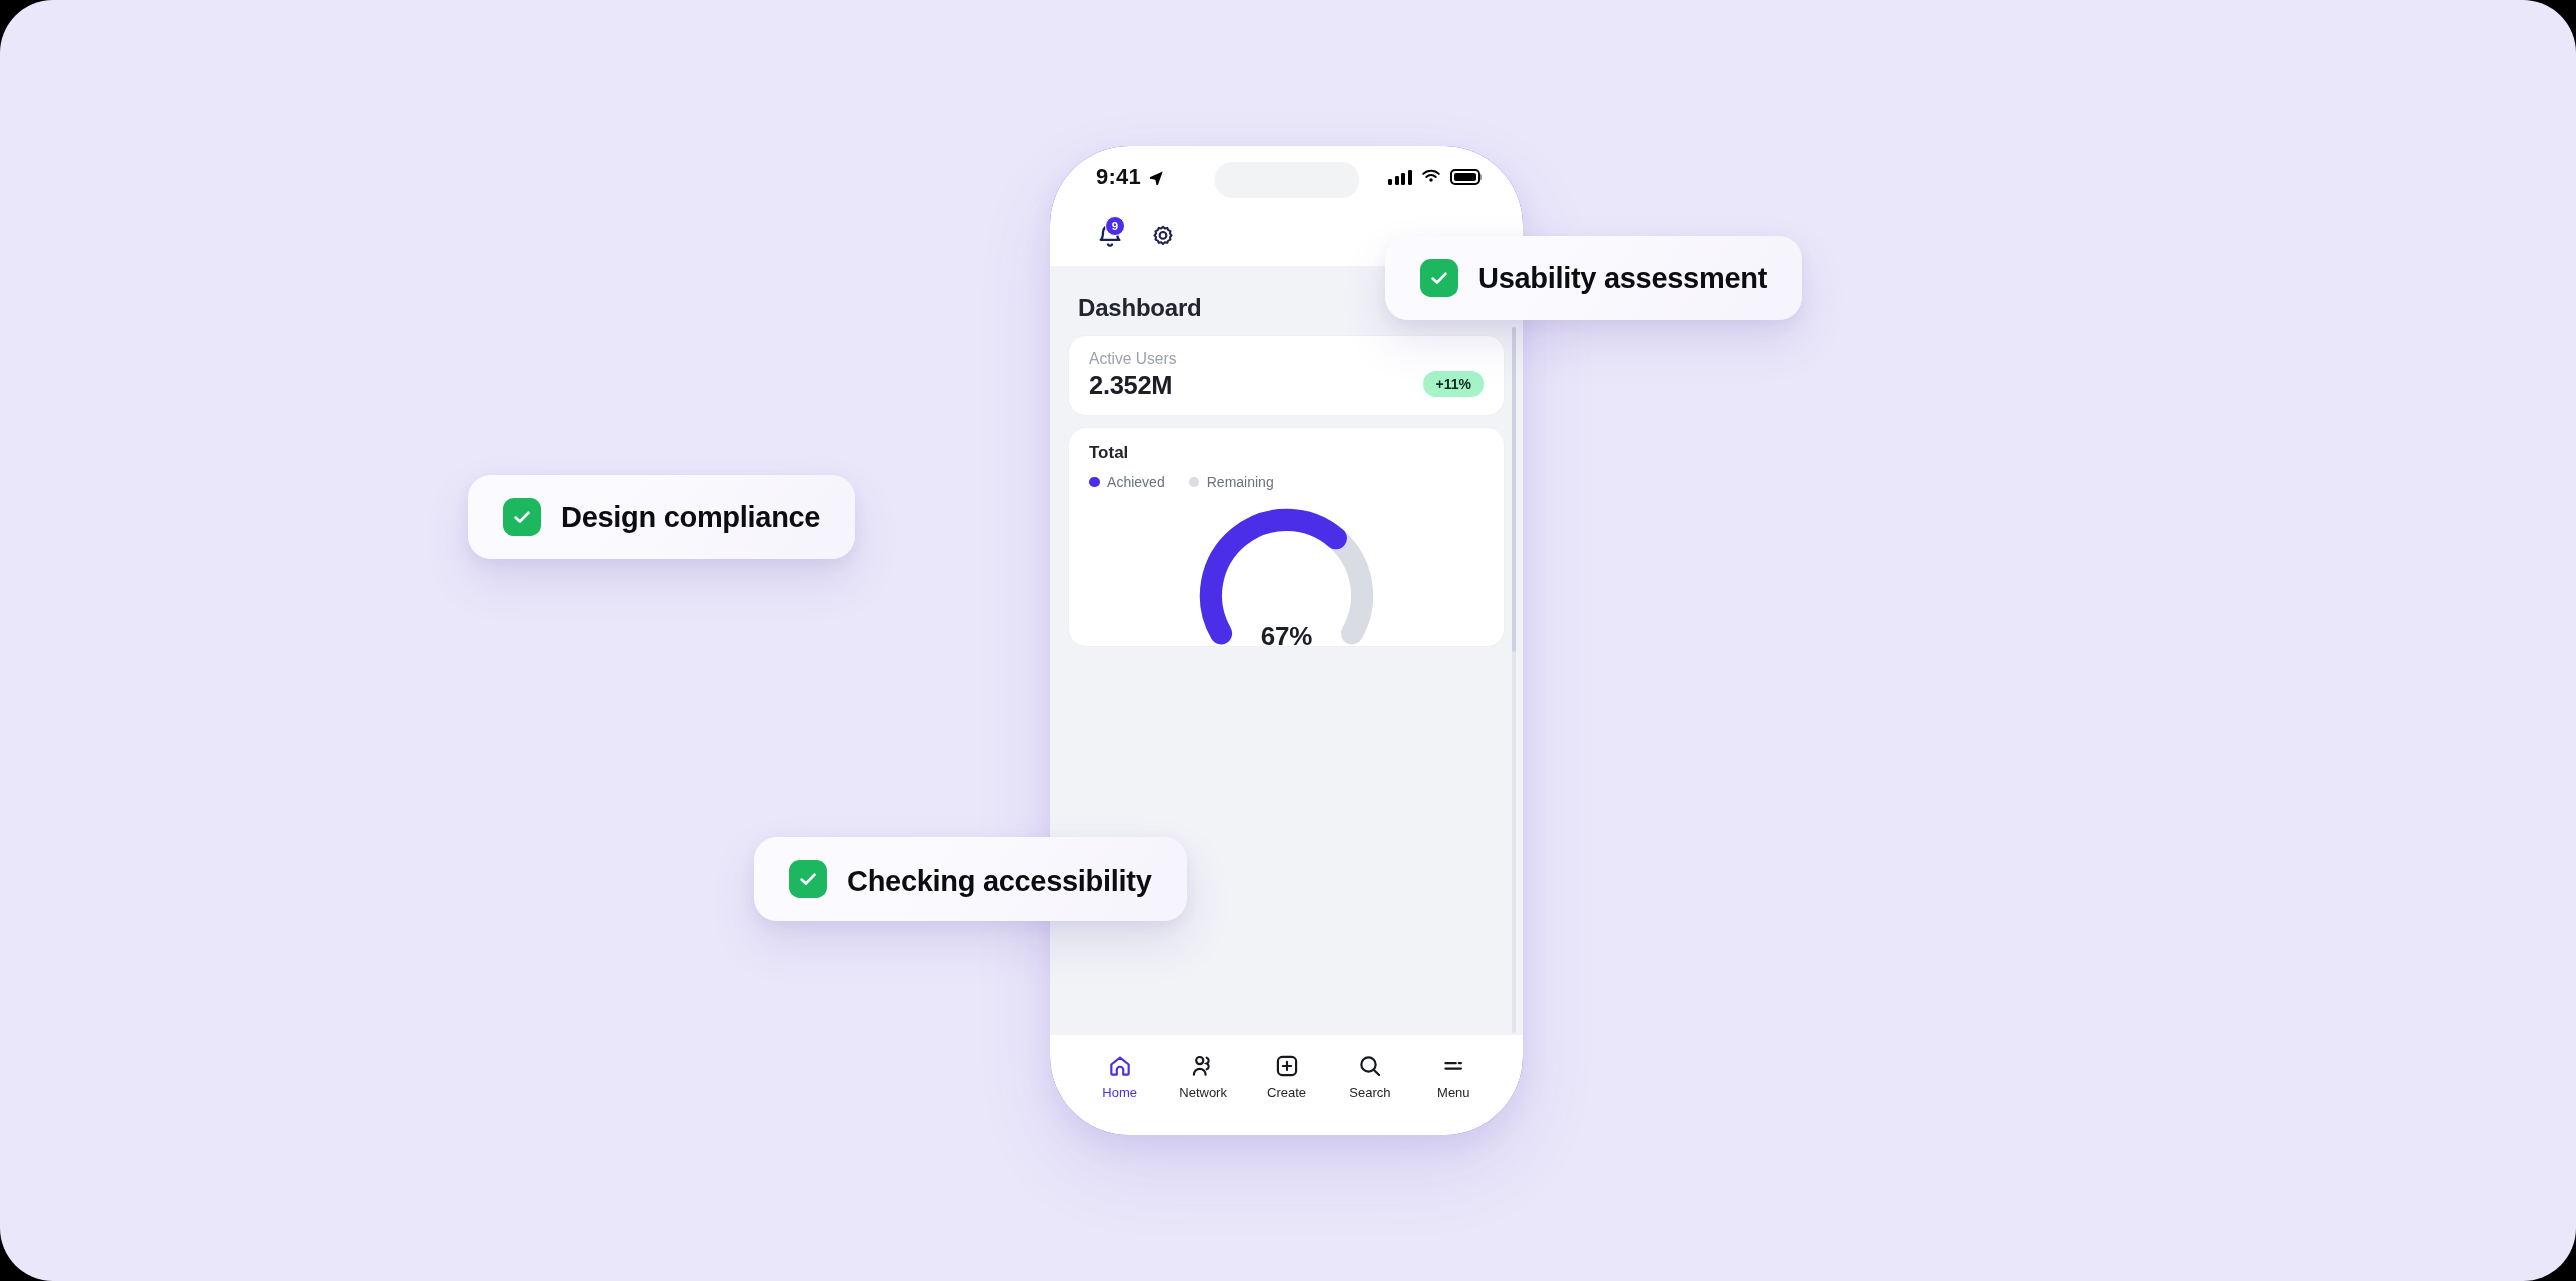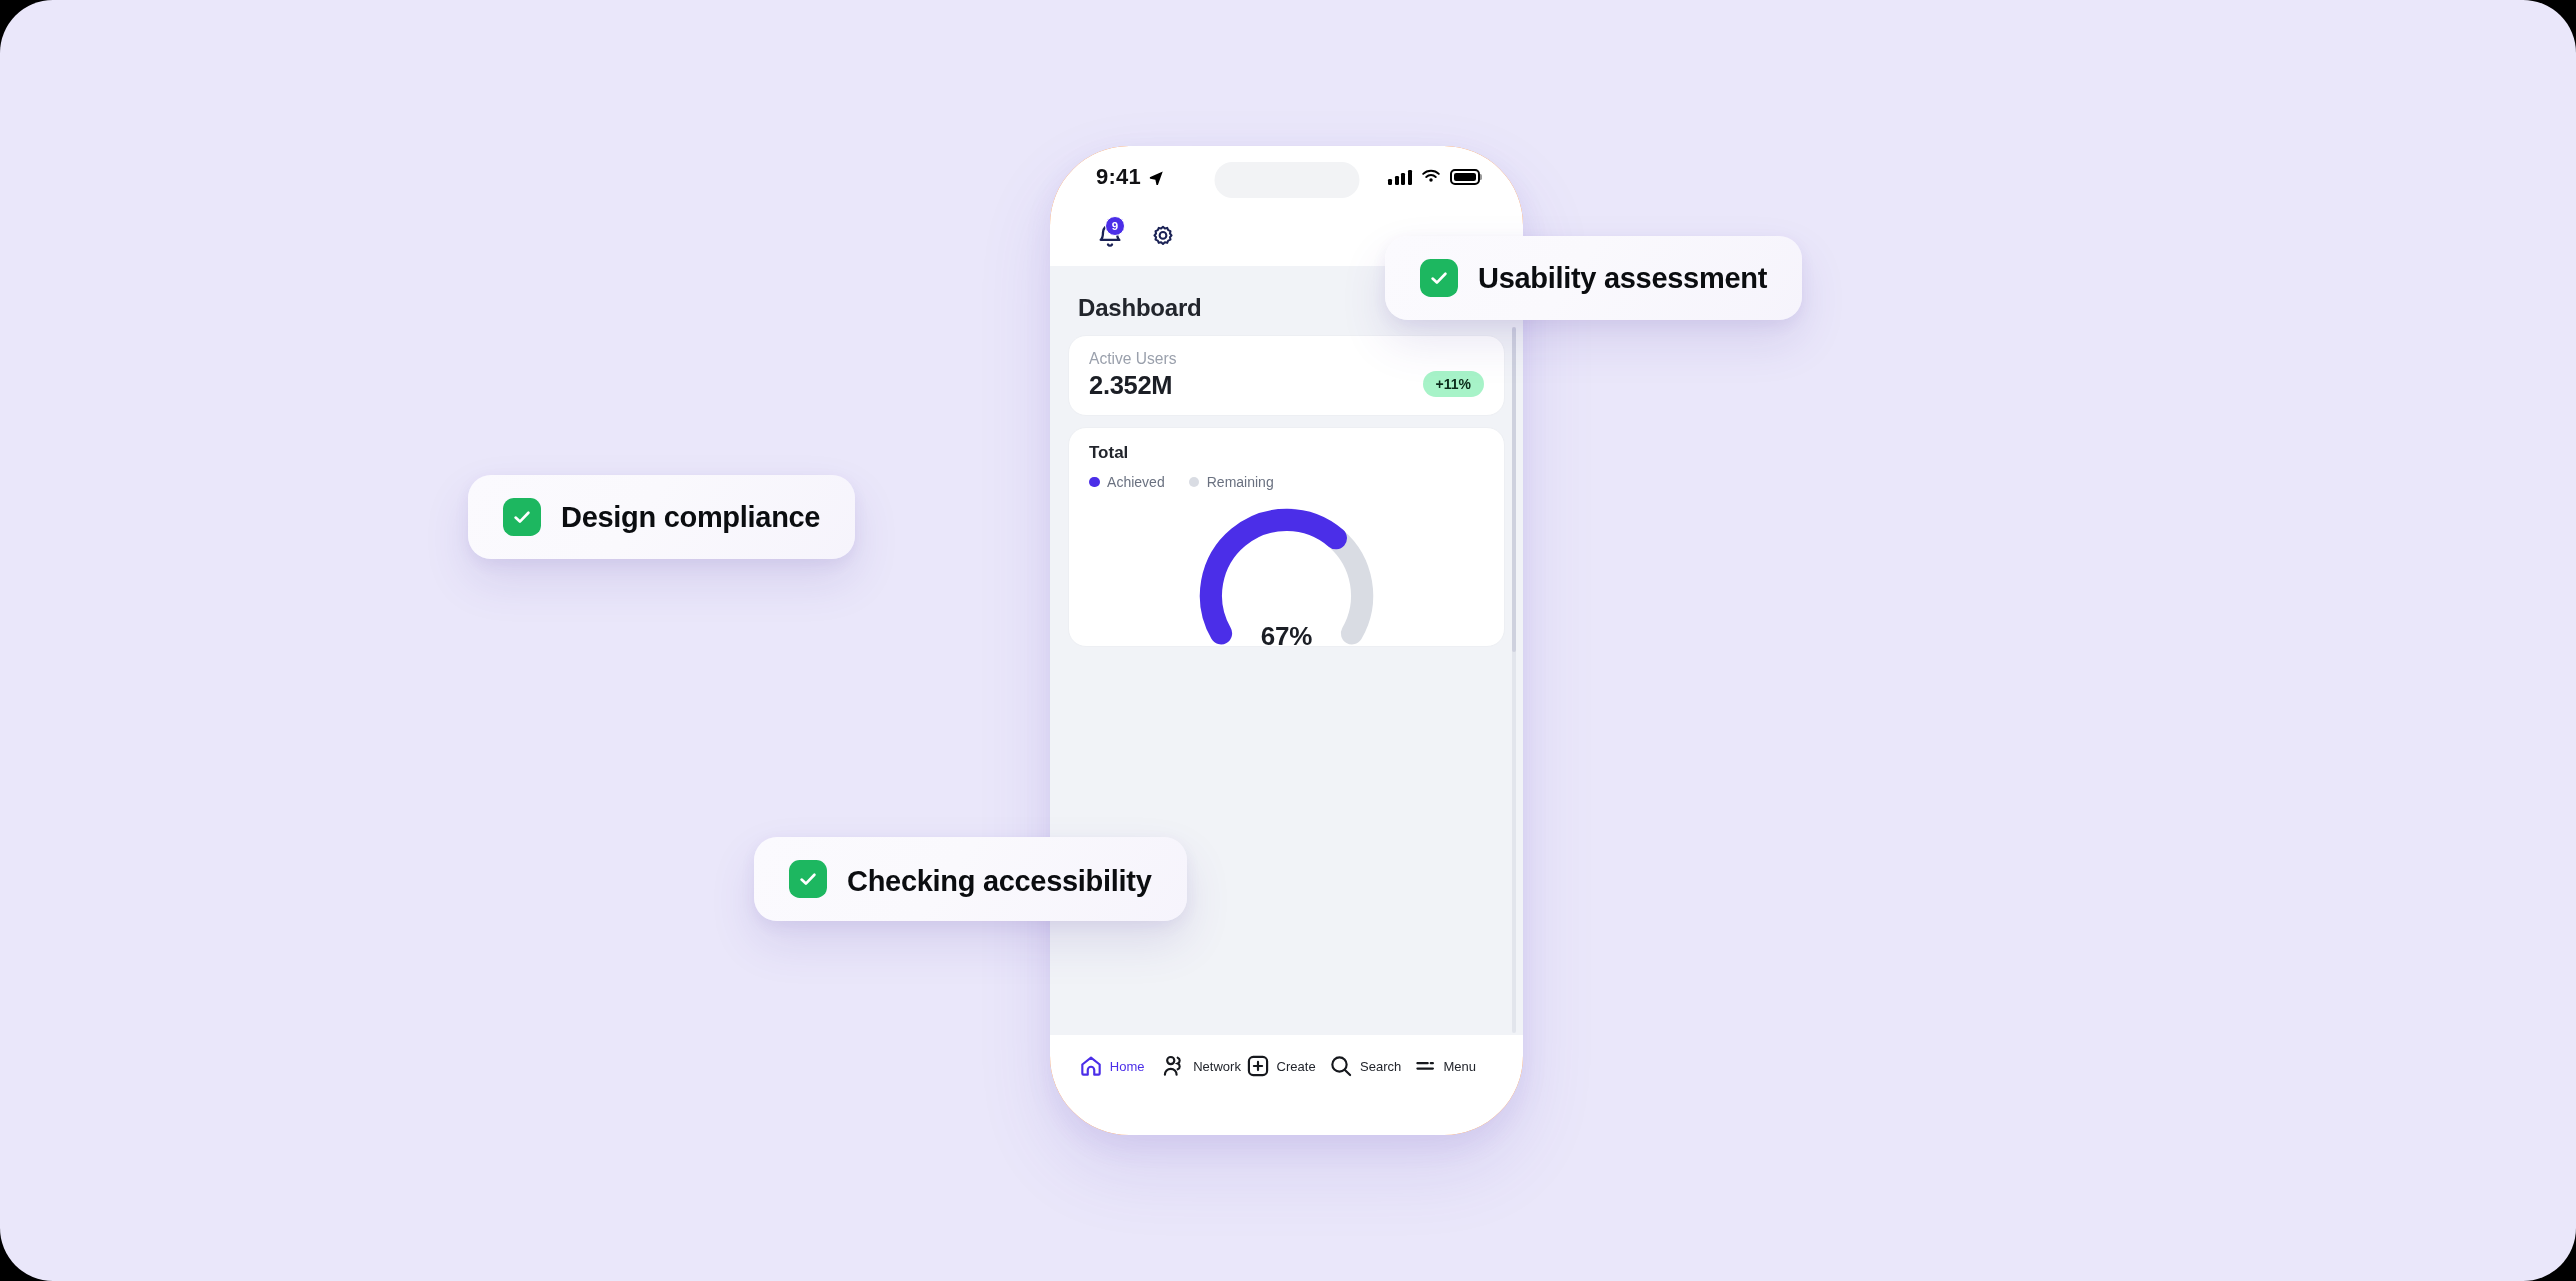--- a/index.html
+++ b/index.html
@@ -17,21 +17,21 @@
     background:#EAE7FA;
     border-radius:53px;
     overflow:hidden;
   }
 
   
   #phone{
     position:absolute;
     left:1050px; top:146px;
     width:473px; height:989px;
-    background:#f97316;
+    background:#6d28d9;
     border-radius:79px;
     box-shadow:0 33px 74px rgba(95,70,185,.13),
                0 10px 28px rgba(95,70,185,.09);
     overflow:hidden;
     display:flex; flex-direction:column;
   }
 
   
   .statusbar{
     position:relative;
@@ -167,21 +167,21 @@
 
   
   .tabbar{
     flex:0 0 100px; height:100px;
     background:#fff;
     display:flex; align-items:flex-start;
     padding:18px 28px 0;
   }
   .tab{
     flex:1;
-    display:flex; flex-direction:row;
+    display:flex; flex-direction:column;
     align-items:center; gap:5.8px;
   }
   .tab-label{ font-size:13px; color:#22252C; }
   .tab.active .tab-label{ color:#4B2EE8; }
 
   
   .chip{
     position:absolute;
     display:flex; align-items:center; gap:20px;
     padding:23px 35px;

